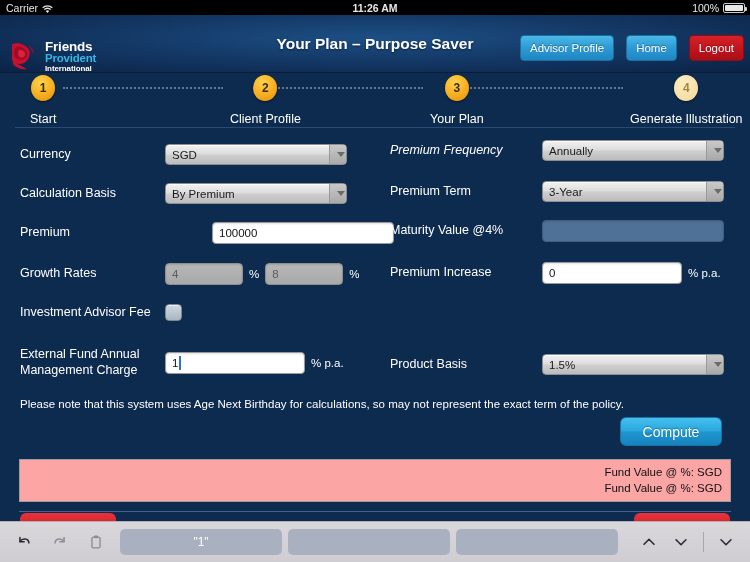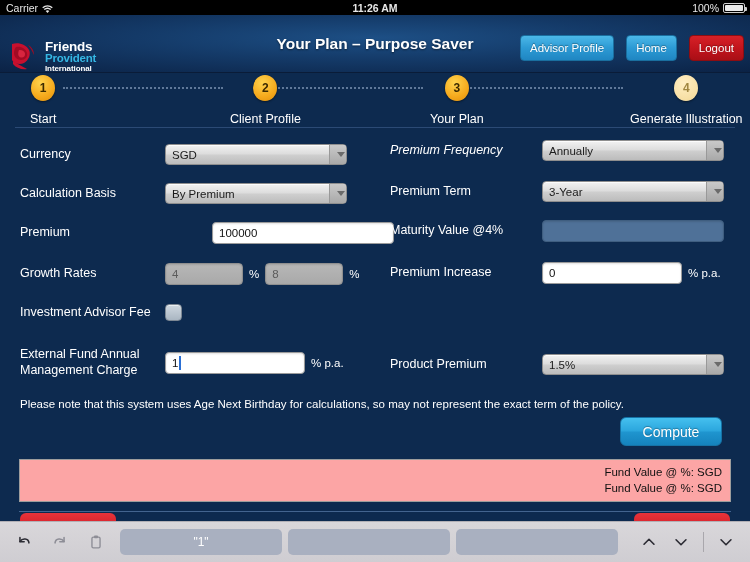--- a/index.html
+++ b/index.html
@@ -391,21 +391,21 @@
         <div class="textfield readonly" style="width:182px;"></div>
       </div>
 
       <div class="row" style="top:130px; left:0;">
         <div class="label" style="width:152px;">Premium Increase</div>
         <div class="textfield" style="width:140px;">0</div>
         <span class="unit">% p.a.</span>
       </div>
 
       <div class="row" style="top:222px; left:0;">
-        <div class="label" style="width:152px;">Product Premium</div>
+        <div class="label" style="width:152px;">Product Basis</div>
         <div class="select" style="width:182px;">
           <span>1.5%</span>
           <span class="arrow">
               <i class="caret-down"></i>
             </span>
         </div>
       </div>
     </div>
   </div>
 

